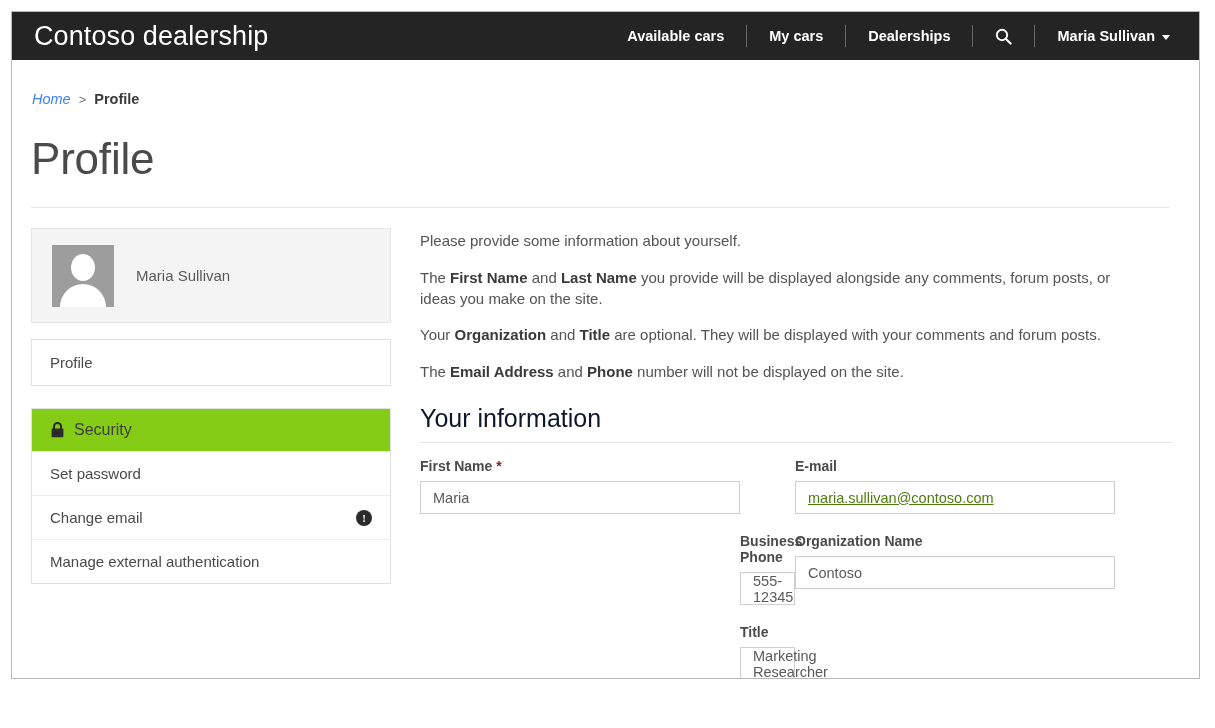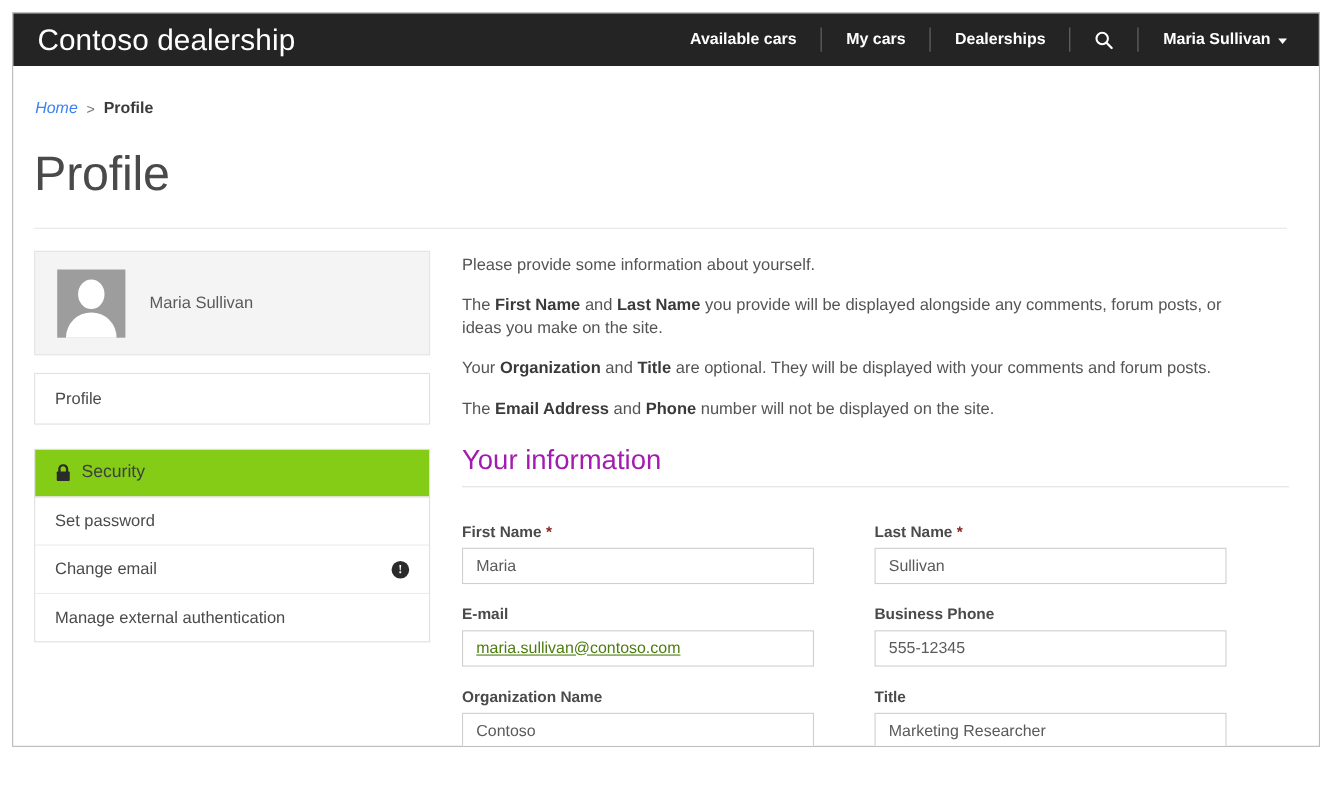--- a/index.html
+++ b/index.html
@@ -236,33 +236,33 @@
     color: #545454;
     line-height: 1.38;
     margin: 0 0 16px 0;
     max-width: 728px;
   }
   .intro-p b { color: #3a3a3a; font-weight: bold; }
 
   .section-title {
     font-size: 25px;
     font-weight: 300;
-    color: #a21caf;
+    color: #0f172a;
     margin: 22px 0 0 0;
     line-height: 1.1;
   }
   .section-rule {
     border: 0;
     border-top: 1px solid #e2e2e2;
     margin: 10px 0 0 0;
     width: 752px;
   }
 
   .form-grid {
-    margin-top: 32px;
+    margin-top: 15px;
     display: grid;
     grid-template-columns: 320px 55px 320px;
     row-gap: 19px;
   }
   .field-label {
     font-size: 14px;
     font-weight: bold;
     color: #4a4a4a;
     margin-bottom: 7px;
   }
@@ -377,26 +377,20 @@
 
         <div class="form-grid">
 
           <div>
             <div class="field-label"><span>First Name</span> <span class="req">*</span></div>
             <div class="field-input">
                 <span>Maria</span>
               </div>
           </div>
           <div class="spacer"></div>
-          <div>
-            <div class="field-label"><span>Last Name</span> <span class="req">*</span></div>
-            <div class="field-input">
-                <span>Sullivan</span>
-              </div>
-          </div>
 
           <div>
             <div class="field-label">E-mail</div>
             <div class="field-input link-value">
                 <span>maria.sullivan@contoso.com</span>
               </div>
           </div>
           <div class="spacer"></div>
           <div>
             <div class="field-label">Business Phone</div>

